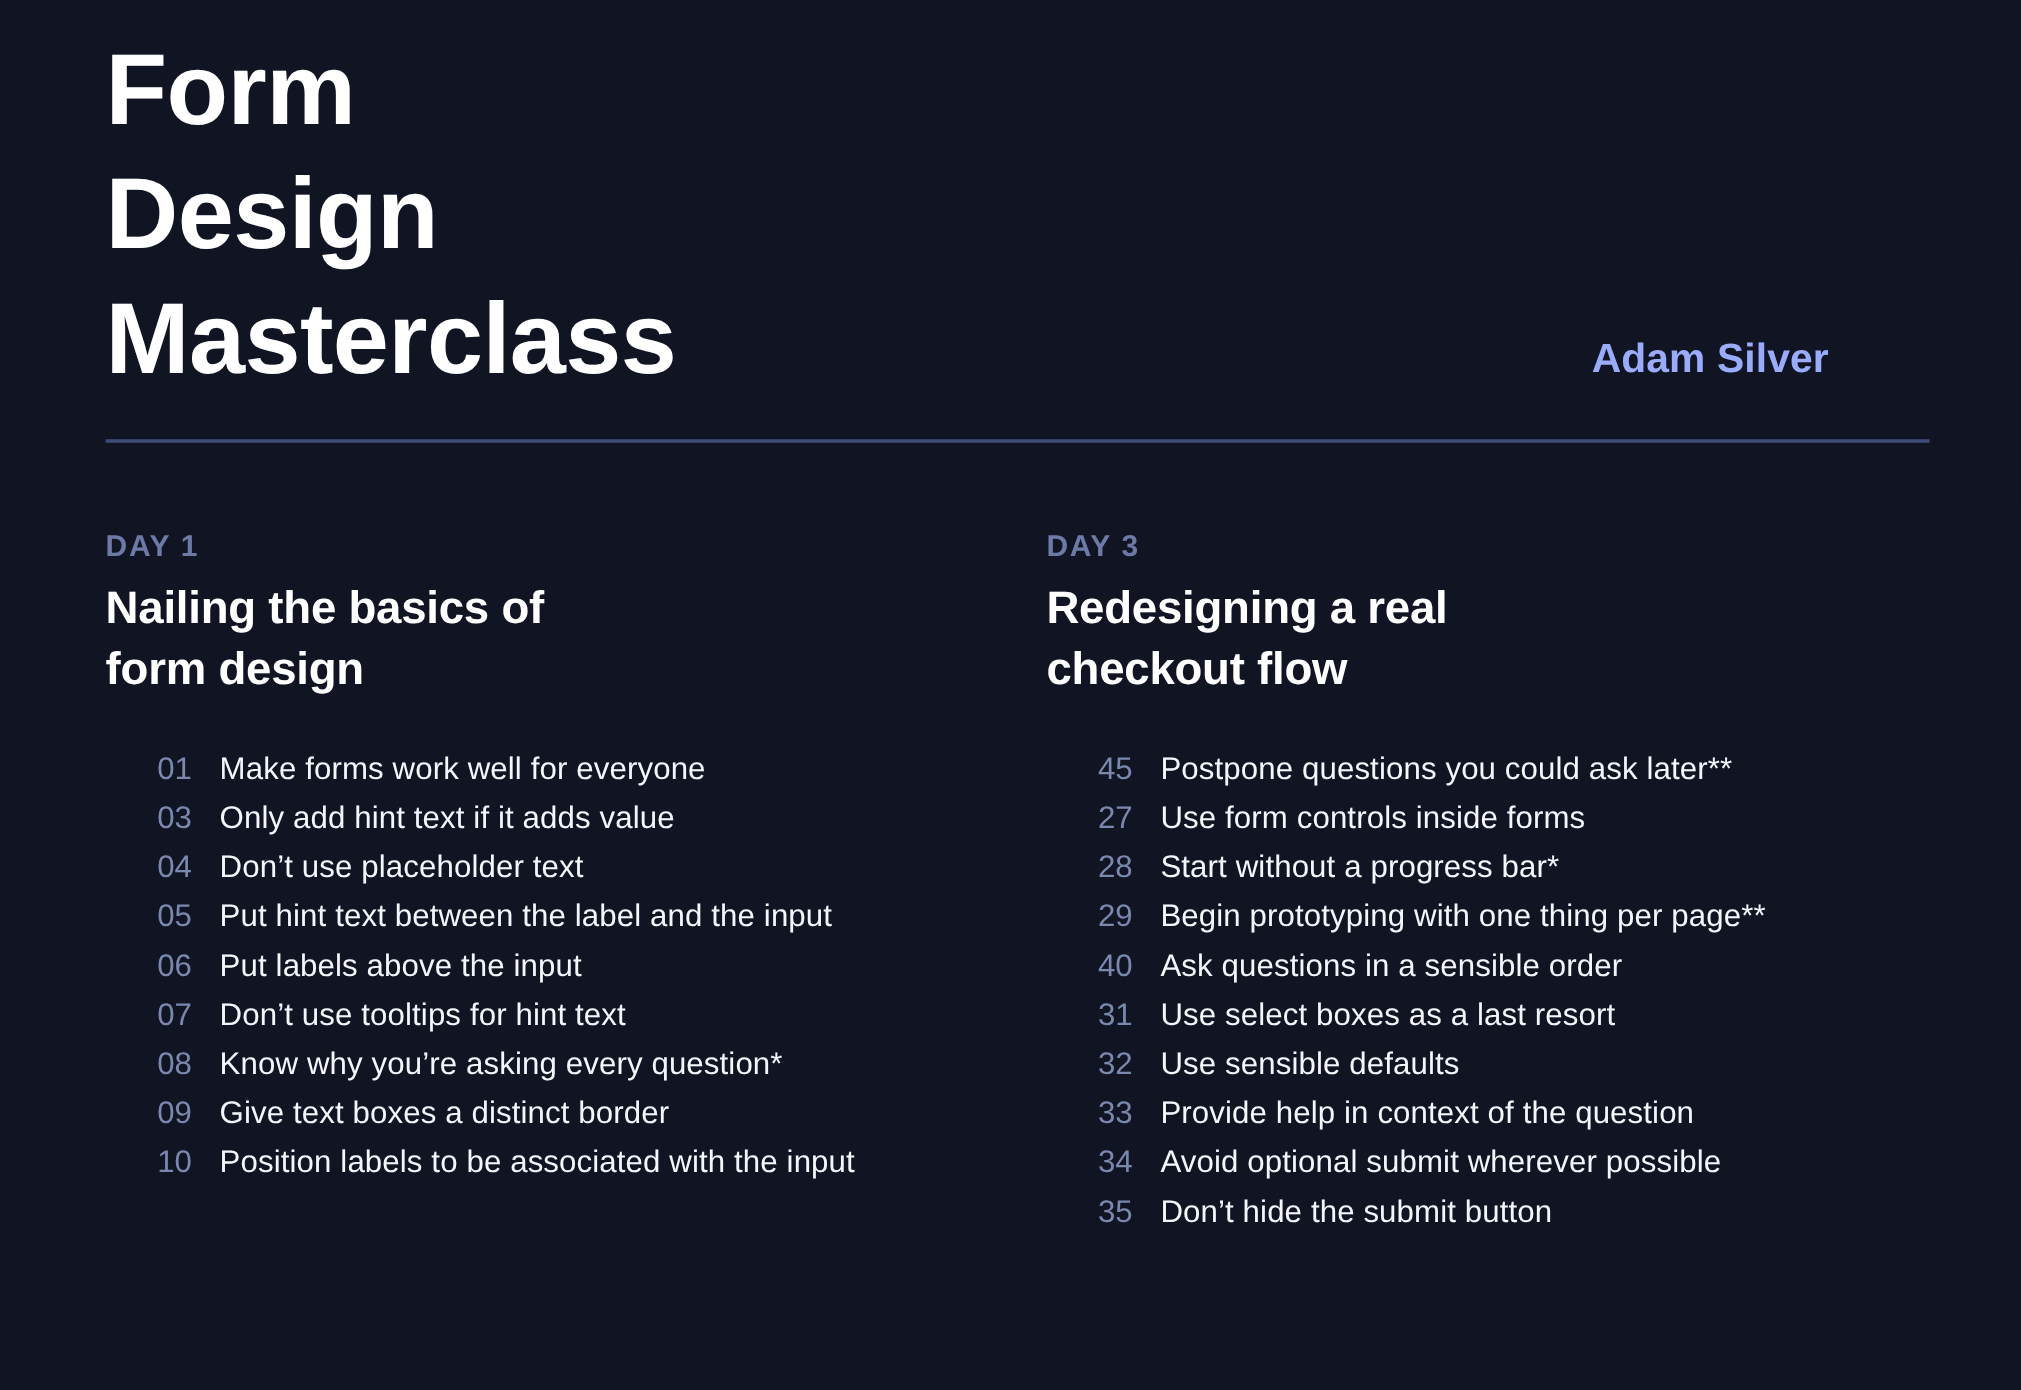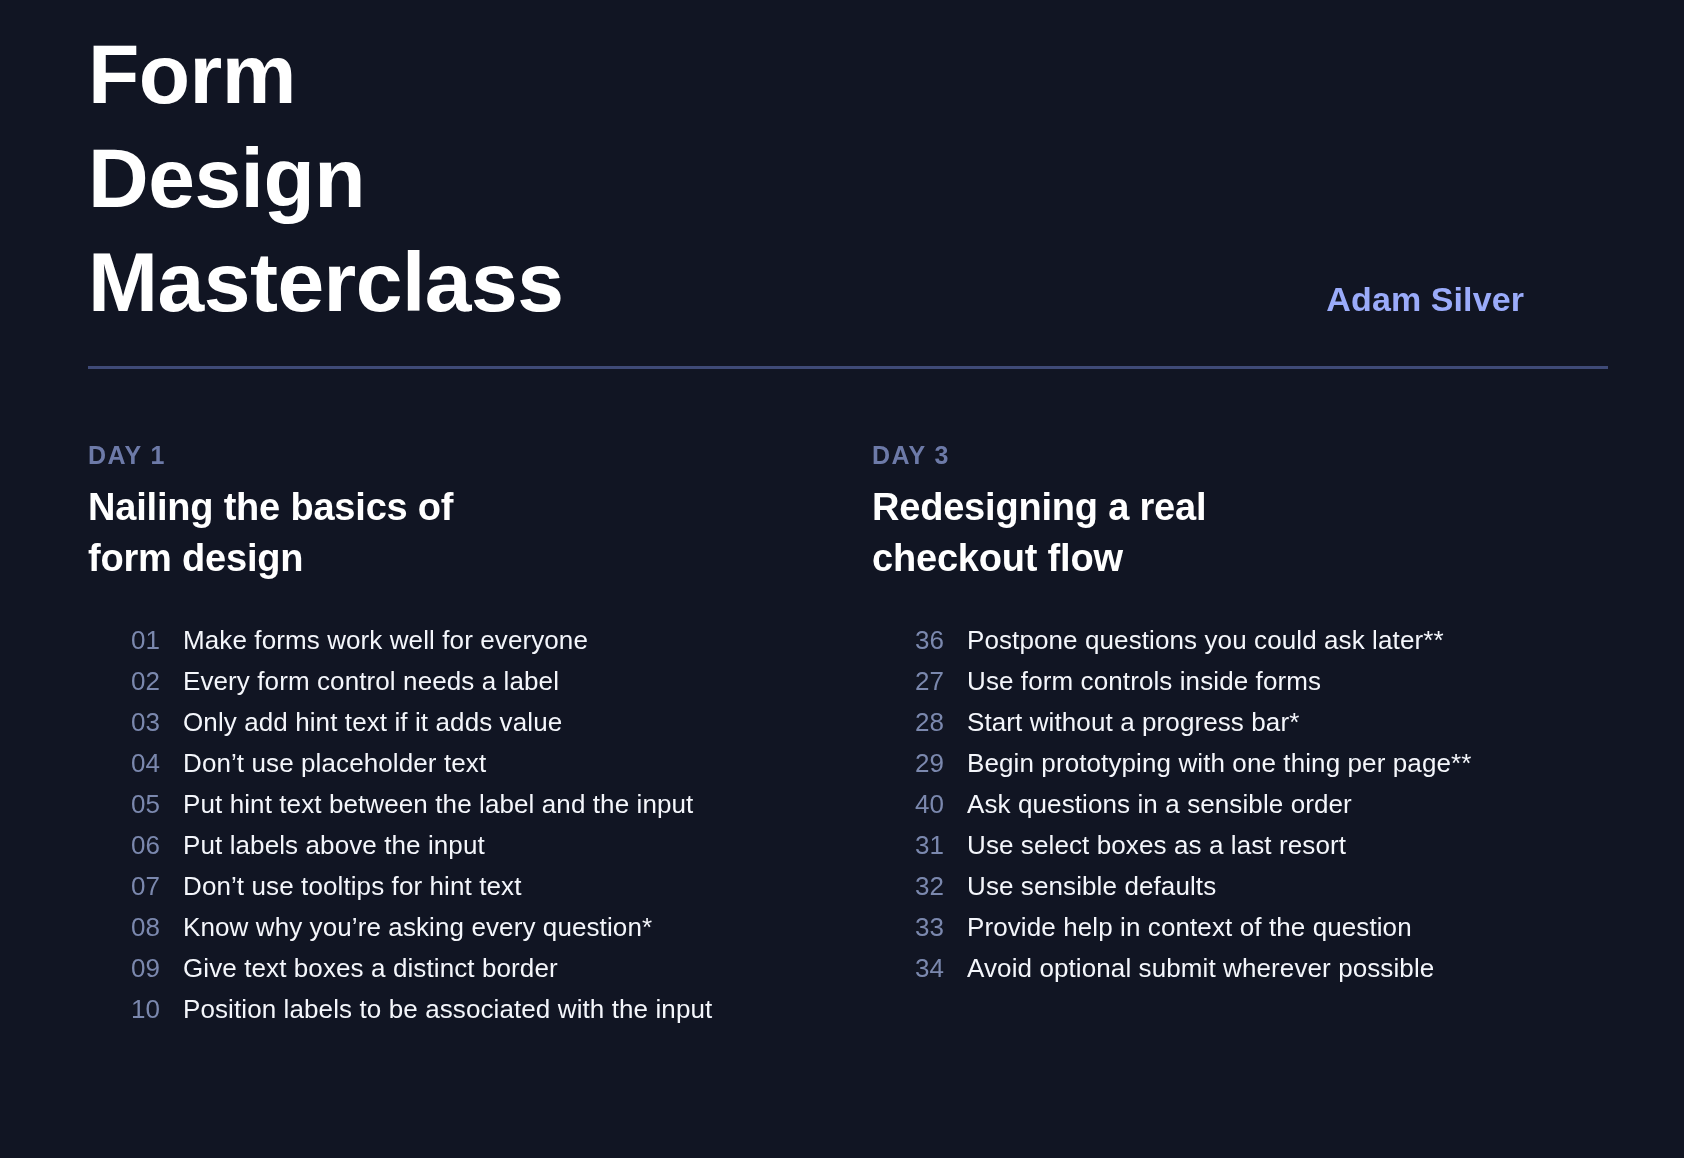--- a/index.html
+++ b/index.html
@@ -138,24 +138,20 @@
     <div class="column">
       <div class="day-label">DAY 1</div>
       <h2 class="day-title">Nailing the basics of
 form design</h2>
       <ul class="lesson-list">
         <li class="lesson-item">
           <span class="lesson-num">01</span>
           <span class="lesson-text">Make forms work well for everyone</span>
         </li>
         <li class="lesson-item">
-          <span class="lesson-num">02</span>
-          <span class="lesson-text">Every form control needs a label</span>
-        </li>
-        <li class="lesson-item">
           <span class="lesson-num">03</span>
           <span class="lesson-text">Only add hint text if it adds value</span>
         </li>
         <li class="lesson-item">
           <span class="lesson-num">04</span>
           <span class="lesson-text">Don’t use placeholder text</span>
         </li>
         <li class="lesson-item">
           <span class="lesson-num">05</span>
           <span class="lesson-text">Put hint text between the label and the input</span>
@@ -182,21 +178,21 @@
         </li>
       </ul>
     </div>
 
     <div class="column">
       <div class="day-label">DAY 3</div>
       <h2 class="day-title">Redesigning a real
 checkout flow</h2>
       <ul class="lesson-list">
         <li class="lesson-item">
-          <span class="lesson-num">36</span>
+          <span class="lesson-num">45</span>
           <span class="lesson-text">Postpone questions you could ask later**</span>
         </li>
         <li class="lesson-item">
           <span class="lesson-num">27</span>
           <span class="lesson-text">Use form controls inside forms</span>
         </li>
         <li class="lesson-item">
           <span class="lesson-num">28</span>
           <span class="lesson-text">Start without a progress bar*</span>
         </li>
@@ -217,17 +213,21 @@
           <span class="lesson-text">Use sensible defaults</span>
         </li>
         <li class="lesson-item">
           <span class="lesson-num">33</span>
           <span class="lesson-text">Provide help in context of the question</span>
         </li>
         <li class="lesson-item">
           <span class="lesson-num">34</span>
           <span class="lesson-text">Avoid optional submit wherever possible</span>
         </li>
+        <li class="lesson-item">
+          <span class="lesson-num">35</span>
+          <span class="lesson-text">Don’t hide the submit button</span>
+        </li>
       </ul>
     </div>
 
   </div>
 </div>
 
 </body></html>

